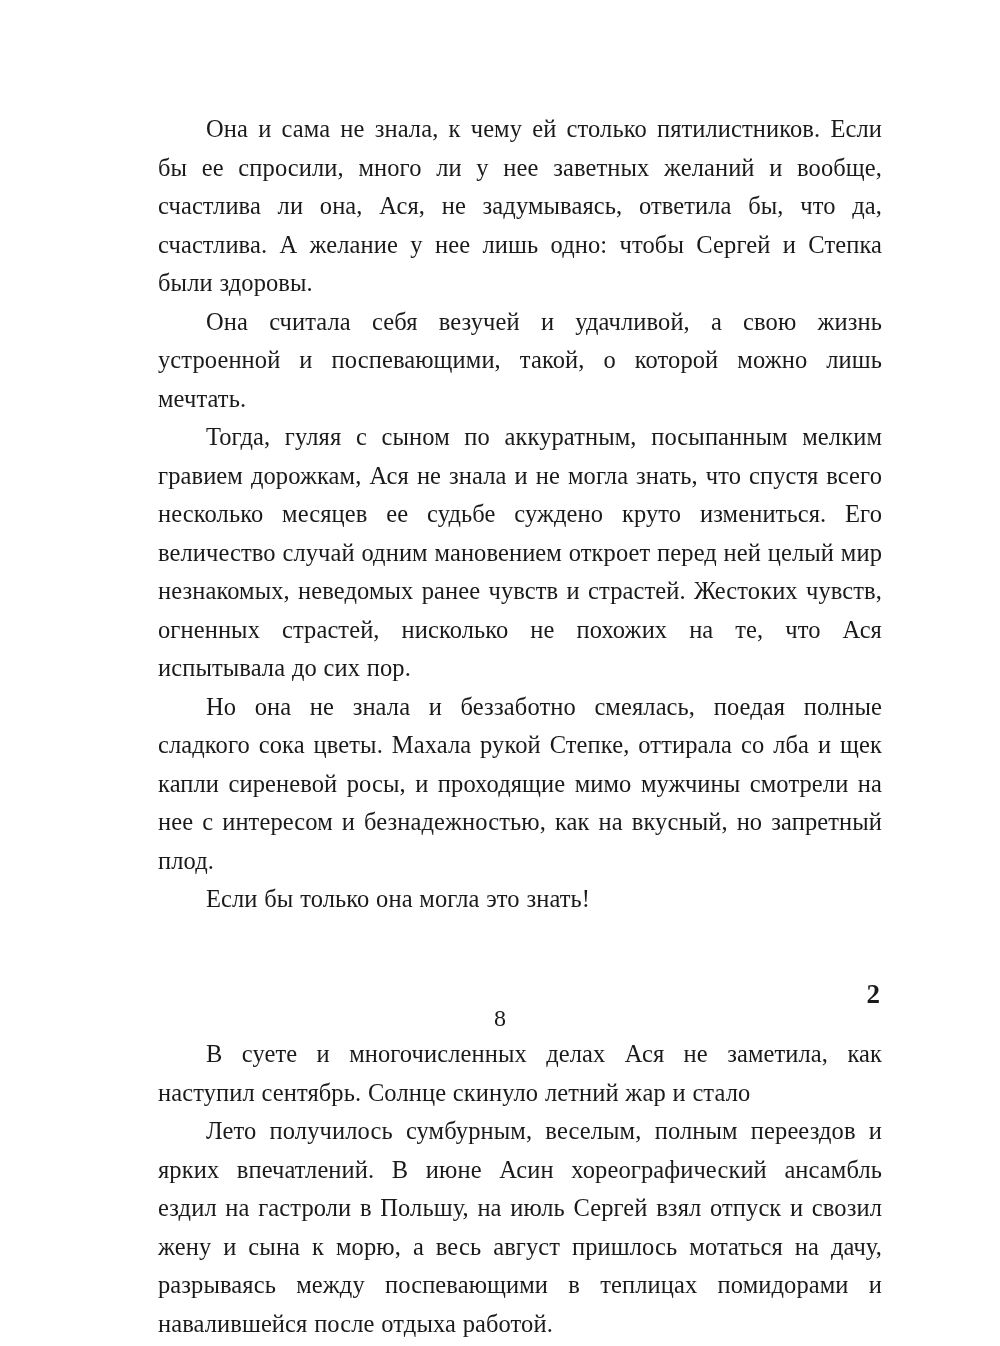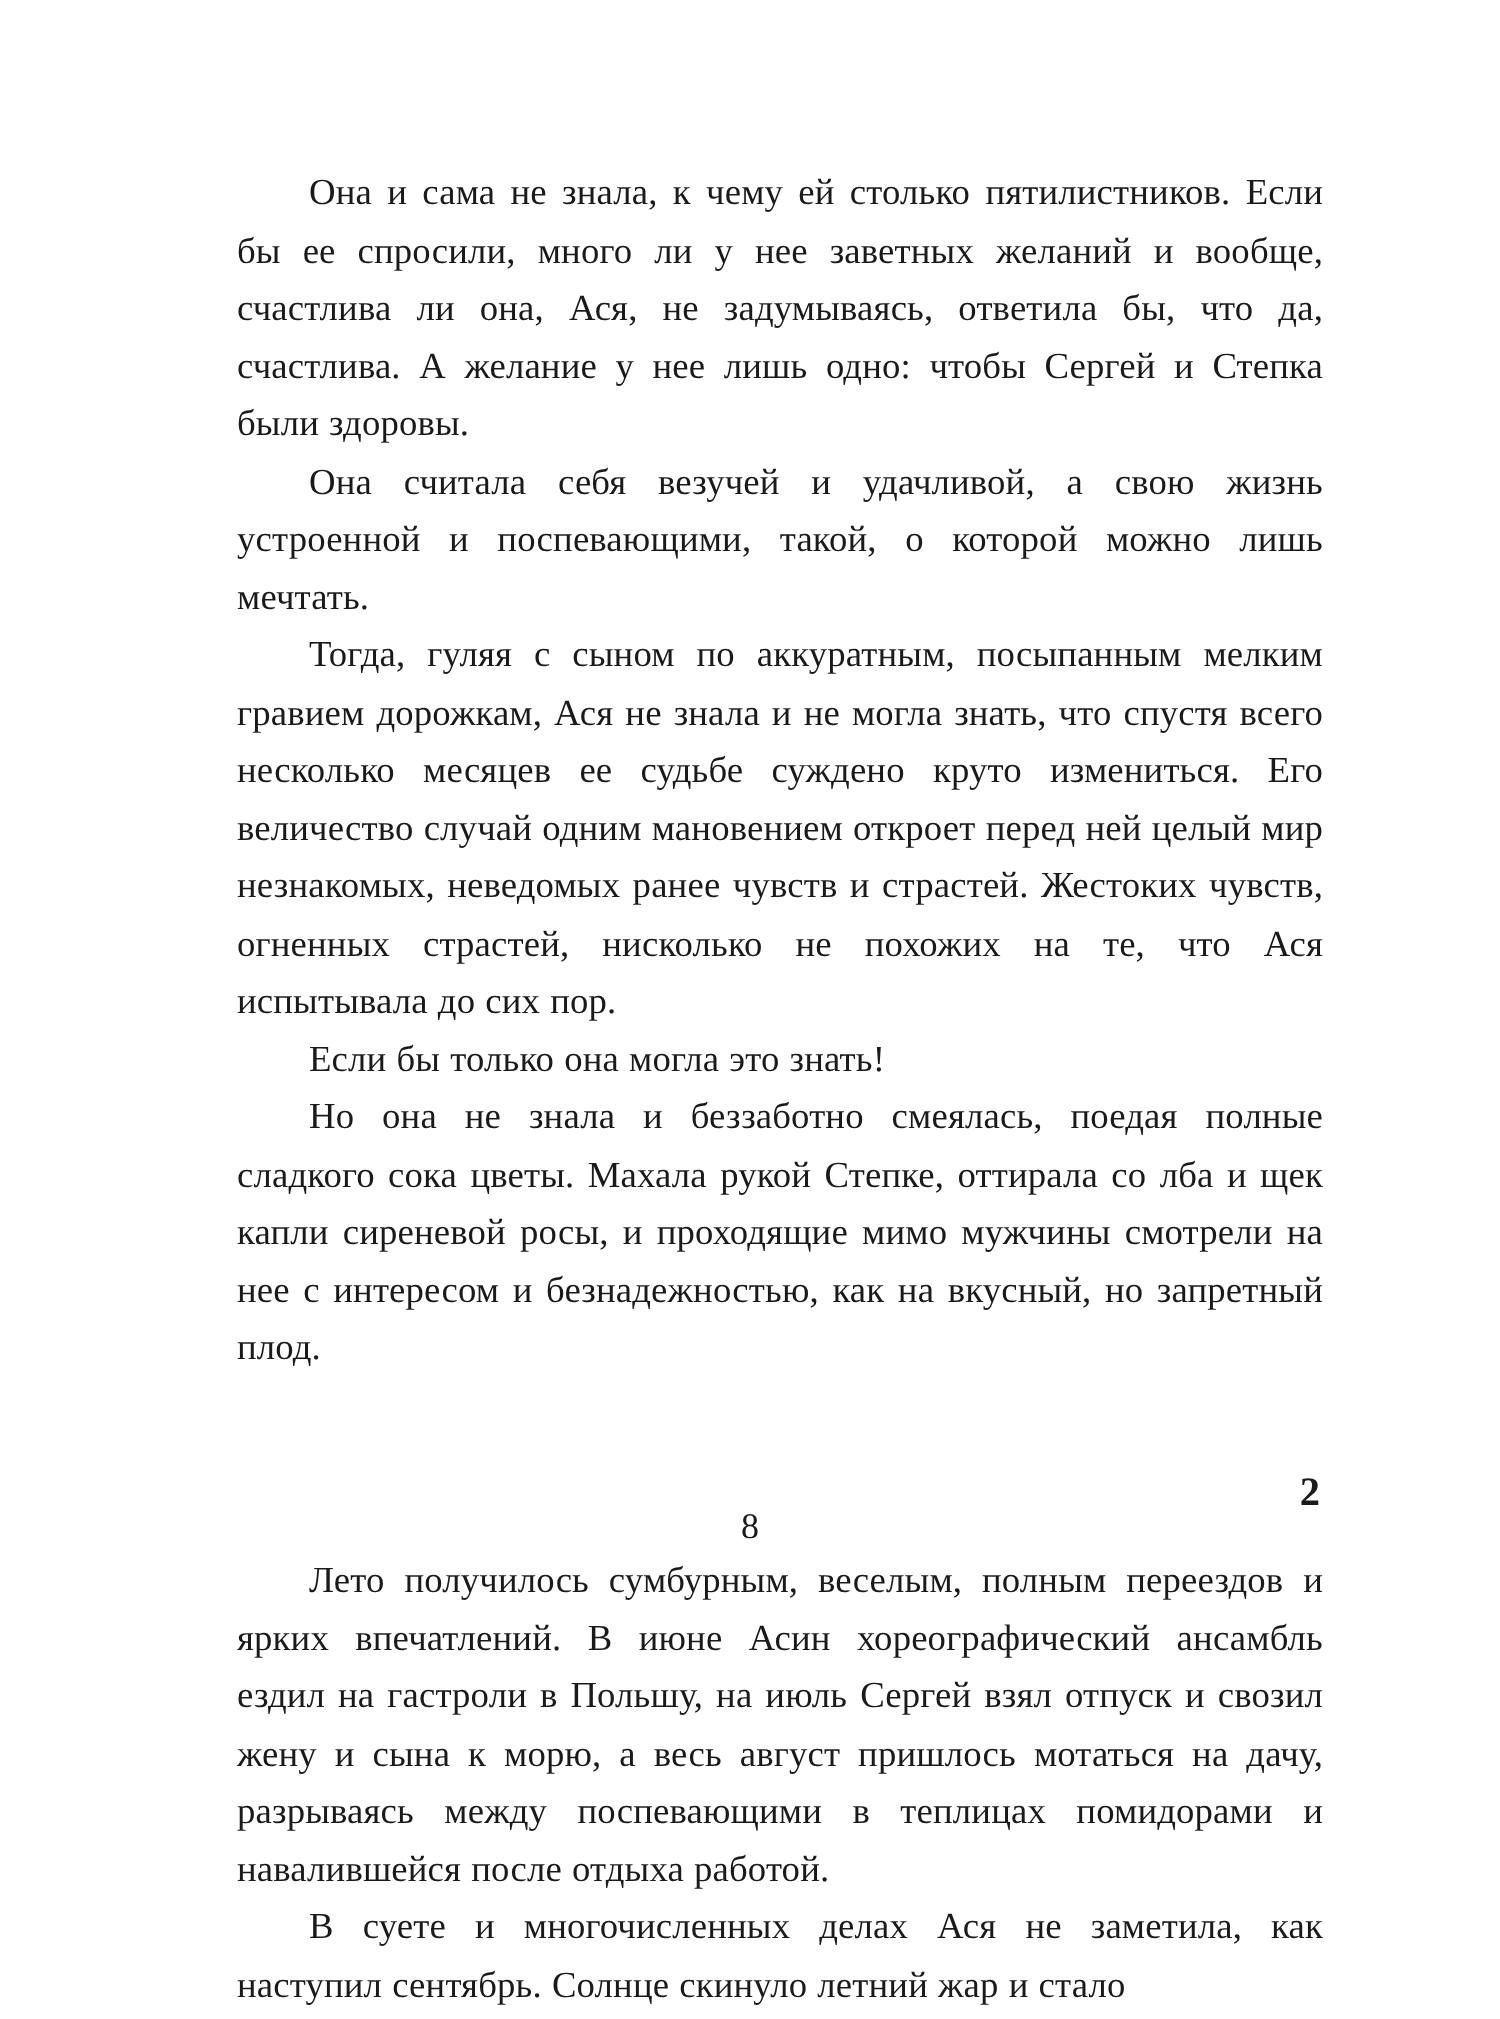--- a/index.html
+++ b/index.html
@@ -58,26 +58,26 @@
 </style>
 </head>
 <body>
 
 <div class="page">
 
   <div class="text-block">
     <p class="para">Она и сама не знала, к чему ей столько пятилистников. Если бы ее спросили, много ли у нее заветных желаний и вообще, счастлива ли она, Ася, не задумываясь, ответила бы, что да, счастлива. А желание у нее лишь одно: чтобы Сергей и Степка были здоровы.</p>
     <p class="para">Она считала себя везучей и удачливой, а свою жизнь устроенной и поспевающими, такой, о которой можно лишь мечтать.</p>
     <p class="para">Тогда, гуляя с сыном по аккуратным, посыпанным мелким гравием дорожкам, Ася не знала и не могла знать, что спустя всего несколько месяцев ее судьбе суждено круто измениться. Его величество случай одним мановением откроет перед ней целый мир незнакомых, неведомых ранее чувств и страстей. Жестоких чувств, огненных страстей, нисколько не похожих на те, что Ася испытывала до сих пор.</p>
+    <p class="para">Но она не знала и беззаботно смеялась, поедая полные сладкого сока цветы. Махала рукой Степке, оттирала со лба и щек капли сиреневой росы, и проходящие мимо мужчины смотрели на нее с интересом и безнадежностью, как на вкусный, но запретный плод.</p>
     <p class="para">Если бы только она могла это знать!</p>
-    <p class="para">Но она не знала и беззаботно смеялась, поедая полные сладкого сока цветы. Махала рукой Степке, оттирала со лба и щек капли сиреневой росы, и проходящие мимо мужчины смотрели на нее с интересом и безнадежностью, как на вкусный, но запретный плод.</p>
   </div>
 
   <p class="chapter-number">2</p>
 
   <div class="text-block section-two">
+    <p class="para">В суете и многочисленных делах Ася не заметила, как наступил сентябрь. Солнце скинуло летний жар и стало</p>
     <p class="para">Лето получилось сумбурным, веселым, полным переездов и ярких впечатлений. В июне Асин хореографический ансамбль ездил на гастроли в Польшу, на июль Сергей взял отпуск и свозил жену и сына к морю, а весь август пришлось мотаться на дачу, разрываясь между поспевающими в теплицах помидорами и навалившейся после отдыха работой.</p>
-    <p class="para">В суете и многочисленных делах Ася не заметила, как наступил сентябрь. Солнце скинуло летний жар и стало</p>
   </div>
 
   <div class="folio">8</div>
 
 </div>
 
 </body></html>

